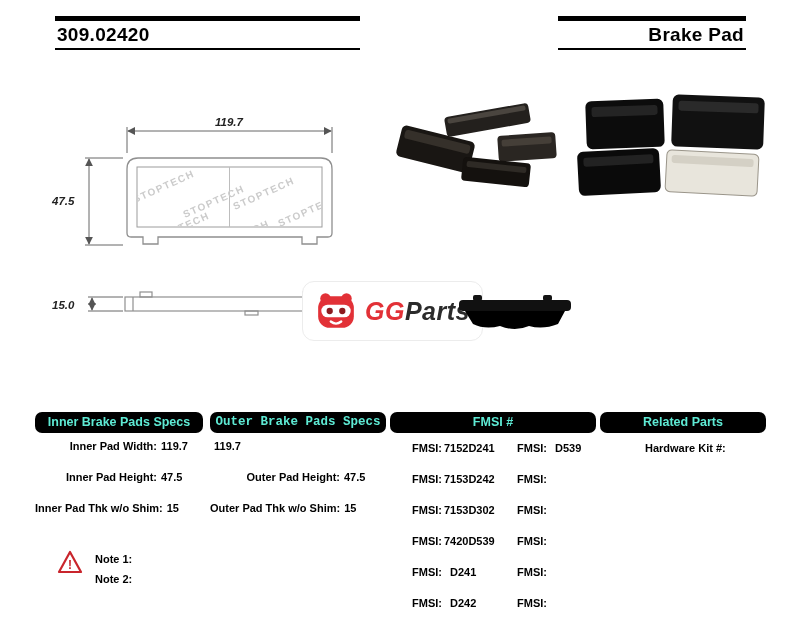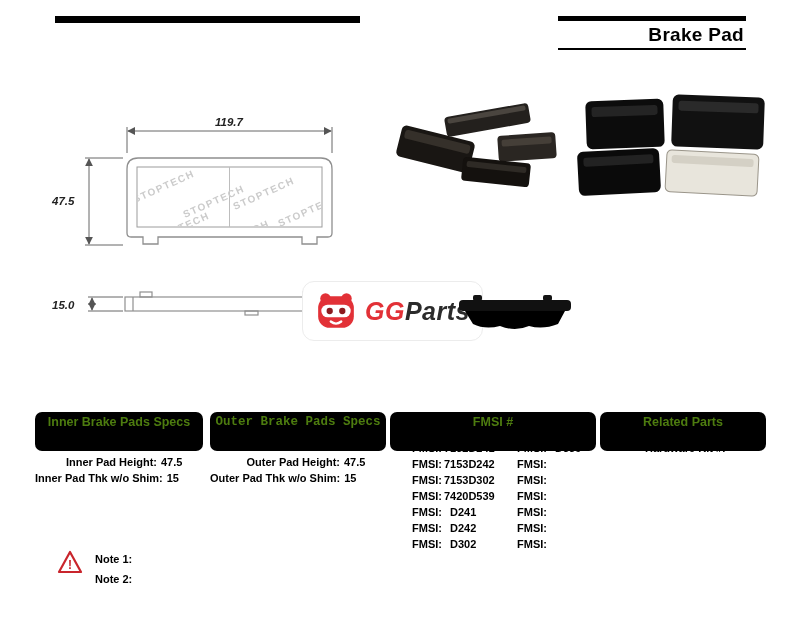--- a/index.html
+++ b/index.html
@@ -7,24 +7,24 @@
     width:800px;height:619px;position:relative;background:#fff;overflow:hidden;
     font-family:"Liberation Sans", sans-serif;color:#000;
   }
   .abs{position:absolute;}
   
   .hdr-bar{height:5px;background:#000;}
   .hdr-text{font-size:19px;font-weight:bold;padding:3px 2px 2px 2px;letter-spacing:.3px;}
   .hdr-line{height:2px;background:#000;}
   .hdr-right .hdr-text{text-align:right;}
   
-  .th{background:#000;color:#4d7c0f;font-weight:bold;font-size:12.5px;text-align:center;
-      height:39px;line-height:21px;border-radius:7px;}
-  
-  .spec-col{display:flex;flex-direction:column;}
+  .th{background:#000;color:#5eead4;font-weight:bold;font-size:12.5px;text-align:center;
+      height:21px;line-height:21px;border-radius:7px;}
+  
+  .spec-col{display:flex;flex-direction:column;gap:15px;}
   .spec-row{display:flex;font-size:11px;font-weight:bold;line-height:16px;white-space:nowrap;}
   .spec-label{flex:1;text-align:right;}
   .spec-val{width:42px;text-align:left;padding-left:4px;}
   .fmsi-row{display:flex;font-size:11px;font-weight:bold;line-height:16px;white-space:nowrap;padding-left:20px;}
   .fmsi-label{width:36px;}
   .fmsi-val{padding-left:2px;}
   .related-row{font-size:11px;font-weight:bold;line-height:16px;}
   
   .note-text{font-size:11px;font-weight:bold;}
   
@@ -35,20 +35,21 @@
   .logo-parts{color:#2b2b2b;}
   svg text{font-family:"Liberation Sans", sans-serif;}
   .dim-text{font-style:italic;font-weight:bold;font-size:11.5px;fill:#222;}
   .wm{fill:#cbcbcb;font-size:10px;font-weight:bold;letter-spacing:1.5px;}
 </style>
 </head>
 <body>
 
 <div class="abs hdr-left" style="left:55px;top:16px;width:305px;">
   <div class="hdr-bar"></div>
+  <div class="hdr-text">309.02420</div>
   <div class="hdr-line"></div>
 </div>
 
 <div class="abs hdr-right" style="left:558px;top:16px;width:188px;">
   <div class="hdr-bar"></div>
   <div class="hdr-text">Brake Pad</div>
   <div class="hdr-line"></div>
 </div>
 
 <svg class="abs" style="left:40px;top:85px;" width="310" height="250" viewBox="0 0 310 250">

